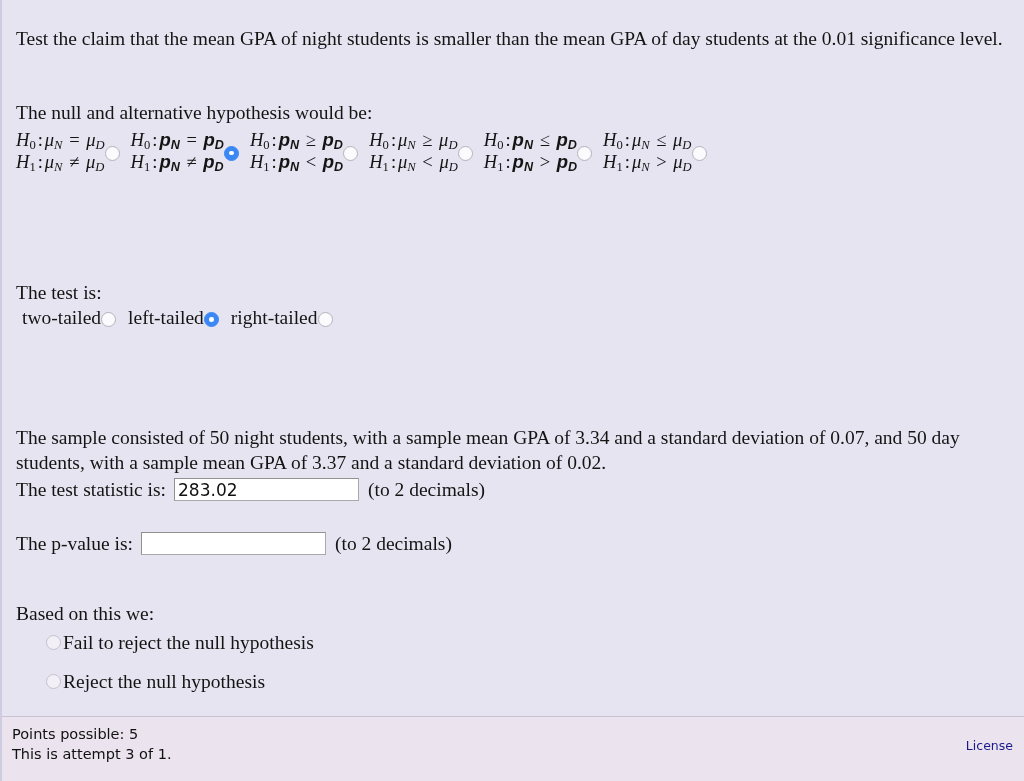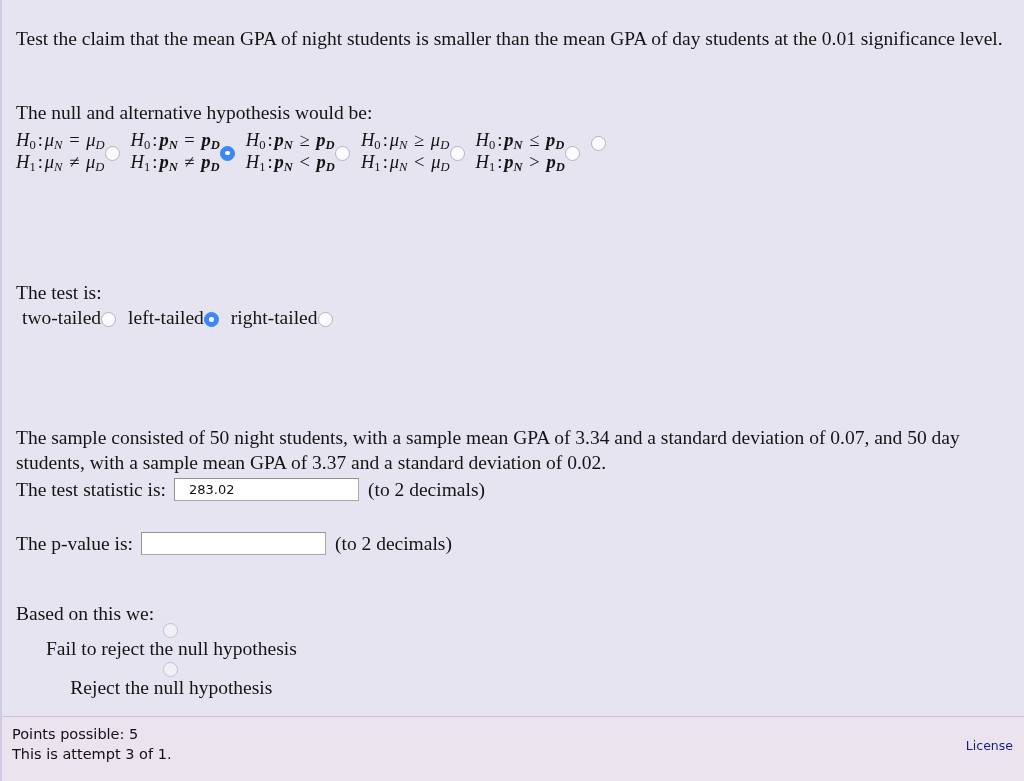--- a/index.html
+++ b/index.html
@@ -81,21 +81,21 @@
   .hyp-line {
     white-space: nowrap;
   }
   .mathvar {
     font-style: italic;
     font-family: "Liberation Serif", "DejaVu Serif", serif;
   }
   .mathvar-b {
     font-style: italic;
     font-weight: bold;
-    font-family: Liberation Serif, serif;
+    font-family: Liberation Sans, sans-serif;
   }
   sub.msub {
     font-size: 0.68em;
     font-style: italic;
     vertical-align: -0.27em;
     line-height: 0;
   }
   .relop {
     font-style: normal;
     padding: 0 2px;
@@ -182,40 +182,39 @@
   .field-label { margin-right: 8px; }
   .text-input {
     width: 185px;
     height: 23px;
     box-sizing: border-box;
     border: 1px solid #a9a9a9;
     border-top-color: #919191;
     border-left-color: #919191;
     background: #ffffff;
     font-family: "DejaVu Sans", "Liberation Sans", sans-serif;
-    font-size: 13px;
+    font-size: 17px;
     color: #111111;
-    padding: 0 14px;
+    padding: 0 3px;
     outline: none;
   }
   .field-hint { margin-left: 9px; }
 
   
   #conclusion-list {
     position: absolute;
     left: 44px;
     top: 623px;
   }
   .conclusion-item {
     display: flex;
     align-items: center;
     height: 39px;
     font-size: 19.5px;
     white-space: nowrap;
-    flex-direction: column;
   }
   .conclusion-item .radio {
     margin-right: 2px;
     flex: none;
   }
 
   
   #footer {
     position: absolute;
     left: 0;
@@ -298,20 +297,24 @@
         <div class="hyp-option">
           <div class="hyp-lines">
             <div class="hyp-line"><span class="mathvar">H<sub class="msub" style="font-style: normal;">0</sub></span><span class="relop">:</span><span class="mathvar-b">p<sub class="msub">N</sub></span><span class="relop"> ≤ </span><span class="mathvar-b">p<sub class="msub">D</sub></span></div>
             <div class="hyp-line"><span class="mathvar">H<sub class="msub" style="font-style: normal;">1</sub></span><span class="relop">:</span><span class="mathvar-b">p<sub class="msub">N</sub></span><span class="relop"> &gt; </span><span class="mathvar-b">p<sub class="msub">D</sub></span></div>
           </div>
           <div class="hyp-radio-wrap">
             <span class="radio"></span>
           </div>
         </div>
         <div class="hyp-option">
+          <div class="hyp-lines">
+            <div class="hyp-line"><span class="mathvar">H<sub class="msub" style="font-style: normal;">0</sub></span><span class="relop">:</span><span class="mathvar">μ<sub class="msub">N</sub></span><span class="relop"> ≤ </span><span class="mathvar">μ<sub class="msub">D</sub></span></div>
+            <div class="hyp-line"><span class="mathvar">H<sub class="msub" style="font-style: normal;">1</sub></span><span class="relop">:</span><span class="mathvar">μ<sub class="msub">N</sub></span><span class="relop"> &gt; </span><span class="mathvar">μ<sub class="msub">D</sub></span></div>
+          </div>
           <div class="hyp-radio-wrap">
             <span class="radio"></span>
           </div>
         </div>
       </div>
 
     <p class="prompt" id="prompt-test-is">The test is:</p>
 
     <div id="tails-row">
         <div class="tail-option">

